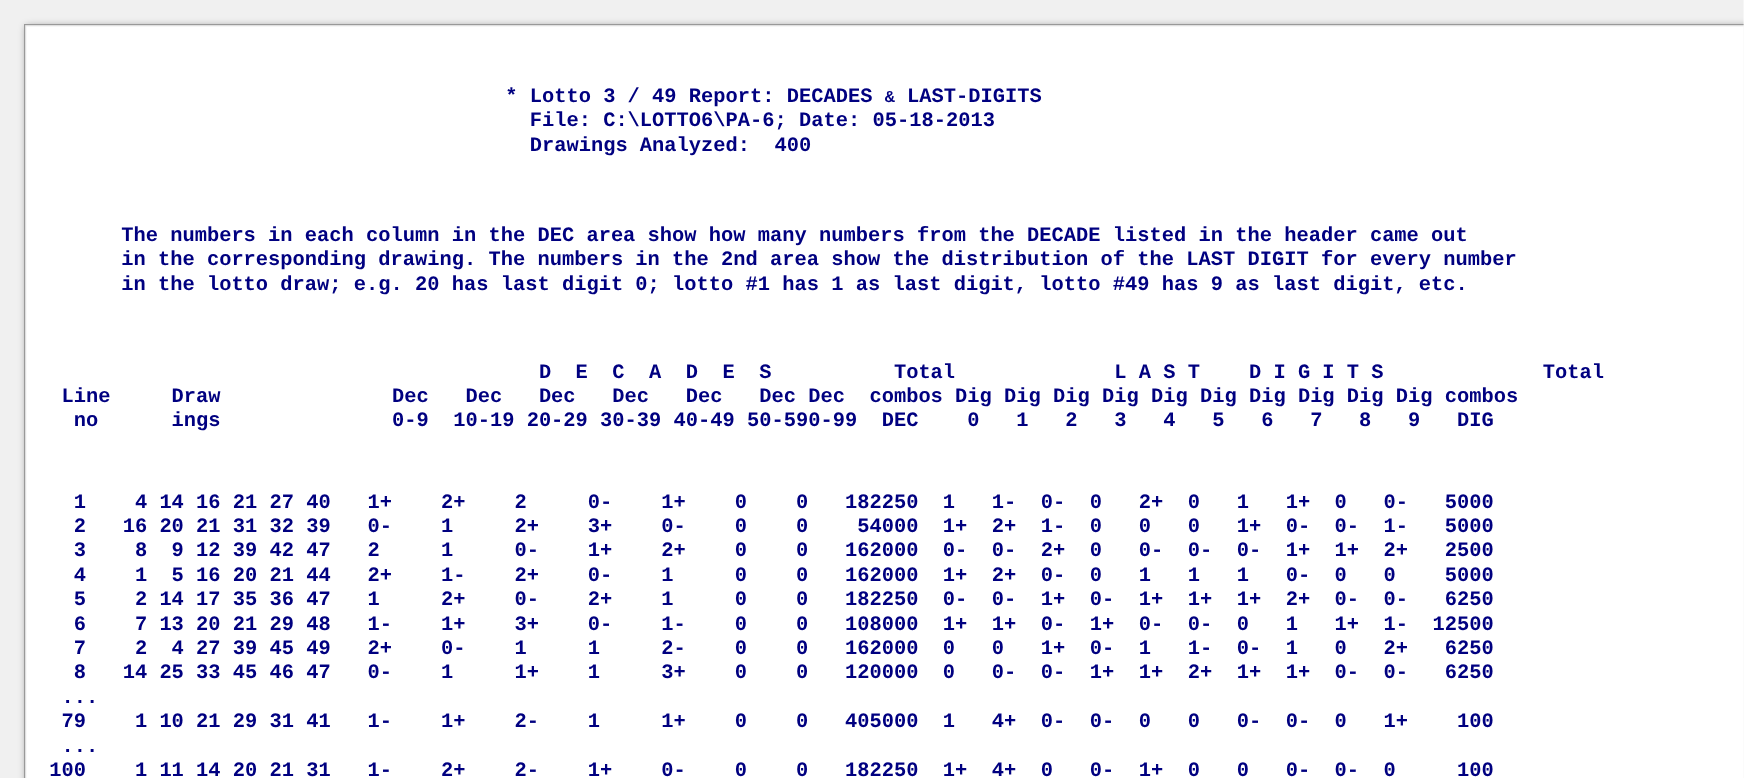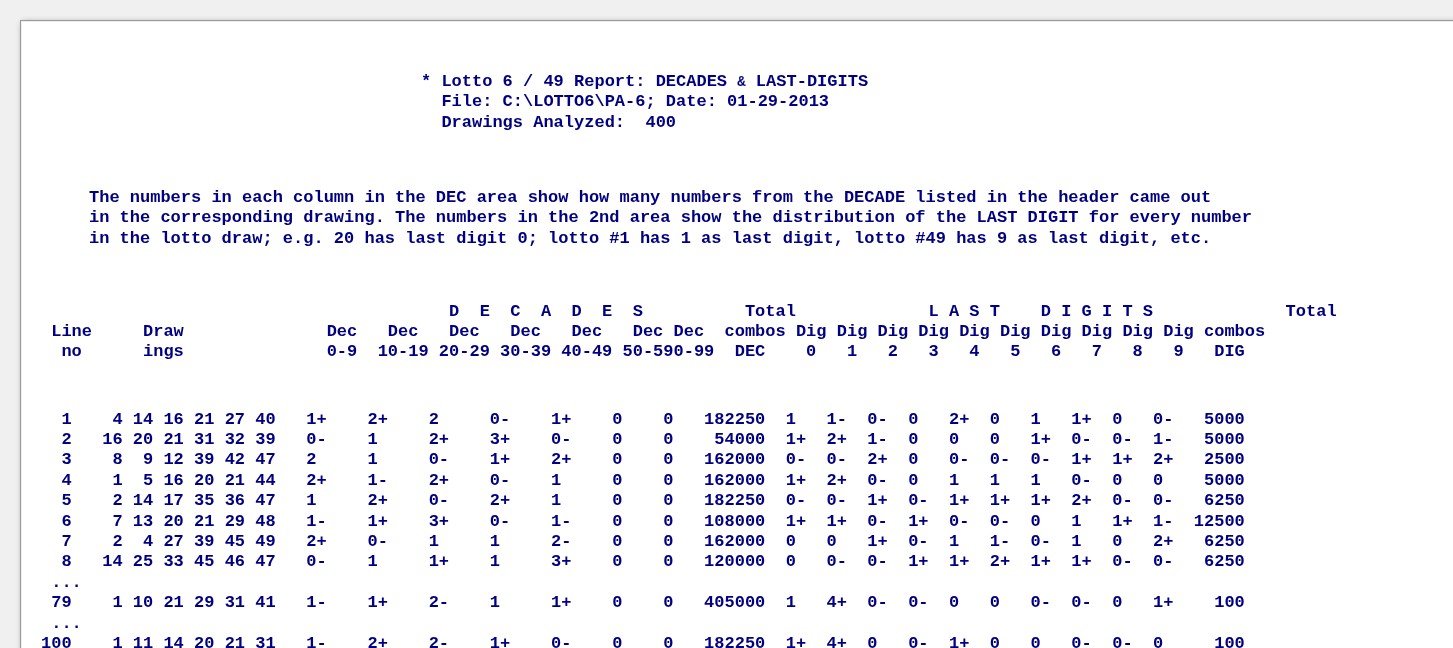--- a/index.html
+++ b/index.html
@@ -21,37 +21,37 @@
     line-height: 1.2;
     white-space: pre;
     font-weight: bold;
   }
   .title-block {
     margin-left: 380px;
   }
   .amp { font-size: 14px; }
   .desc {
     margin-top: 14px;
-    margin-left: 48px;
+    margin-left: 60px;
     margin-bottom: 8px;
   }
   .headers {
     margin-top: 4px;
   }
   .rows {
     margin-top: 6px;
   }
   .row-line { display:block; }
 </style>
 </head>
 <body>
 
 <div class="report-panel">
-  <div class="title-block"><span>* Lotto 6 / 49 Report: DECADES </span><span class="amp">&amp;</span><span> LAST-DIGITS</span>
-<span>  File: C:\LOTTO6\PA-6; Date: 01-29-2013</span>
+  <div class="title-block"><span>* Lotto 3 / 49 Report: DECADES </span><span class="amp">&amp;</span><span> LAST-DIGITS</span>
+<span>  File: C:\LOTTO6\PA-6; Date: 05-18-2013</span>
 <span>  Drawings Analyzed:  400</span></div>
   <div class="desc"><span>The numbers in each column in the DEC area show how many numbers from the DECADE listed in the header came out</span>
 <span>in the corresponding drawing. The numbers in the 2nd area show the distribution of the LAST DIGIT for every number</span>
 <span>in the lotto draw; e.g. 20 has last digit 0; lotto #1 has 1 as last digit, lotto #49 has 9 as last digit, etc.</span></div>
   <div class="headers"><span>                                        D  E  C  A  D  E  S          Total             L A S T    D I G I T S             Total</span>
 <span> Line     Draw              Dec   Dec   Dec   Dec   Dec   Dec Dec  combos Dig Dig Dig Dig Dig Dig Dig Dig Dig Dig combos</span>
 <span>  no      ings              0-9  10-19 20-29 30-39 40-49 50-590-99  DEC    0   1   2   3   4   5   6   7   8   9   DIG</span></div>
   <div class="rows" id="rows"><span class="row-line">  1    4 14 16 21 27 40   1+    2+    2     0-    1+    0    0   182250  1   1-  0-  0   2+  0   1   1+  0   0-   5000</span><span class="row-line">  2   16 20 21 31 32 39   0-    1     2+    3+    0-    0    0    54000  1+  2+  1-  0   0   0   1+  0-  0-  1-   5000</span><span class="row-line">  3    8  9 12 39 42 47   2     1     0-    1+    2+    0    0   162000  0-  0-  2+  0   0-  0-  0-  1+  1+  2+   2500</span><span class="row-line">  4    1  5 16 20 21 44   2+    1-    2+    0-    1     0    0   162000  1+  2+  0-  0   1   1   1   0-  0   0    5000</span><span class="row-line">  5    2 14 17 35 36 47   1     2+    0-    2+    1     0    0   182250  0-  0-  1+  0-  1+  1+  1+  2+  0-  0-   6250</span><span class="row-line">  6    7 13 20 21 29 48   1-    1+    3+    0-    1-    0    0   108000  1+  1+  0-  1+  0-  0-  0   1   1+  1-  12500</span><span class="row-line">  7    2  4 27 39 45 49   2+    0-    1     1     2-    0    0   162000  0   0   1+  0-  1   1-  0-  1   0   2+   6250</span><span class="row-line">  8   14 25 33 45 46 47   0-    1     1+    1     3+    0    0   120000  0   0-  0-  1+  1+  2+  1+  1+  0-  0-   6250</span><span class="row-line"> ...</span><span class="row-line"> 79    1 10 21 29 31 41   1-    1+    2-    1     1+    0    0   405000  1   4+  0-  0-  0   0   0-  0-  0   1+    100</span><span class="row-line"> ...</span><span class="row-line">100    1 11 14 20 21 31   1-    2+    2-    1+    0-    0    0   182250  1+  4+  0   0-  1+  0   0   0-  0-  0     100</span></div>
 </div>
 

